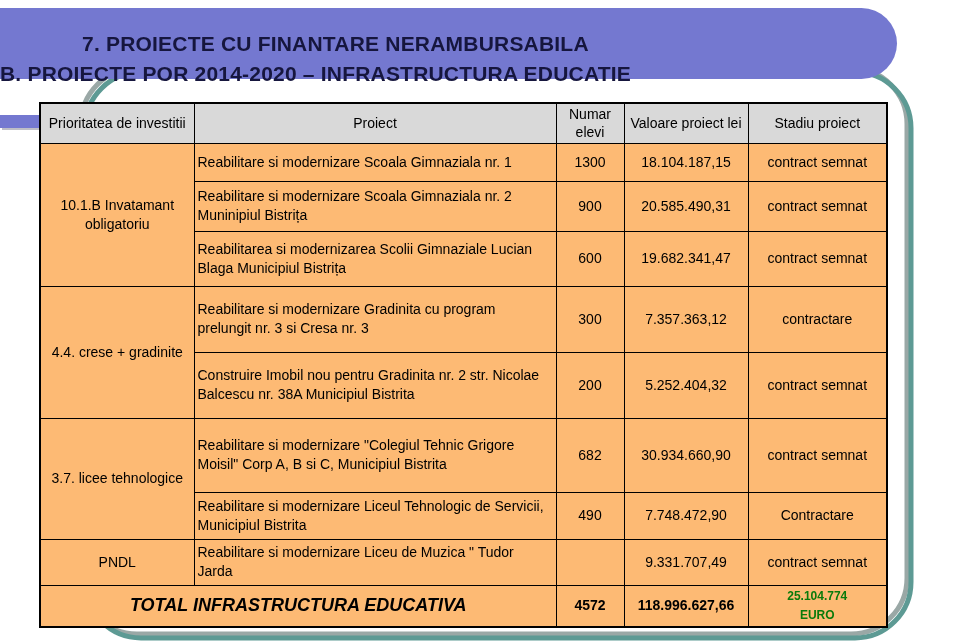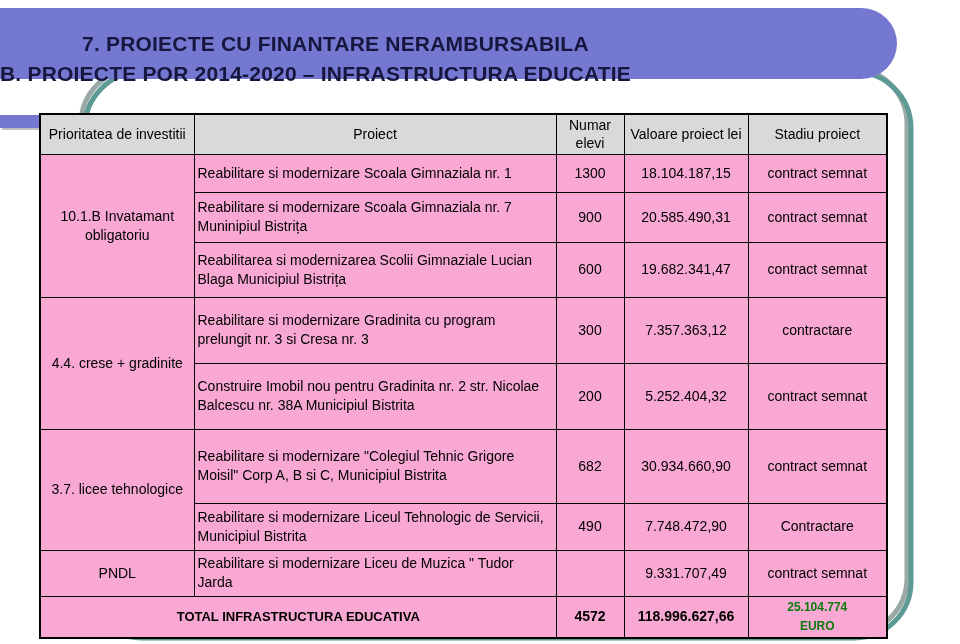--- a/index.html
+++ b/index.html
@@ -23,37 +23,37 @@
   .banner .t2{white-space:nowrap;}
 
   
   .strip{
     position:absolute;left:0;top:115px;width:39px;height:13px;z-index:2;
     background:#7478d0;box-shadow:2px 2px 0 rgba(110,110,130,.45);
   }
 
   
   table.data{
-    position:absolute;left:39px;top:113px;z-index:3;
+    position:absolute;left:39px;top:102px;z-index:3;
     width:847px;border-collapse:collapse;table-layout:fixed;
     font-size:14px;color:#000;background:#edf2fb;
     border:2px solid #000;
   }
   table.data th,table.data td{
     border:1px solid #000;vertical-align:middle;
     padding:1px 3px;overflow:hidden;
   }
   table.data th{
     background:#d9d9d9;font-weight:normal;text-align:center;line-height:18px;
   }
-  td{background:#f9a8d4;text-align:center;line-height:19px;margin-left:8px;}
+  td{background:#fdba74;text-align:center;line-height:19px;margin-left:8px;}
   td.proj{text-align:left;padding-left:4px;}
   td.grp{text-align:center;}
   tr.total td{font-weight:bold;}
-  tr.total td.tlabel{font-size:13px;}
+  tr.total td.tlabel{font-size:18px;font-style:italic;}
   td.euro{color:#0a7a0a;font-weight:bold;font-size:12px;line-height:19px;}
 </style>
 </head>
 <body>
 
 <div class="slide">
 
   <svg class="frame" width="960" height="644" viewBox="0 0 960 644">
     <rect x="81" y="68" width="826" height="566" rx="56" ry="56" fill="none" stroke="#9aa8a6" stroke-width="5"></rect>
     <rect x="85" y="72" width="826" height="566" rx="56" ry="56" fill="none" stroke="#5d9a94" stroke-width="5"></rect>
@@ -83,21 +83,21 @@
       <th>Stadiu proiect</th>
     </tr>
     <tr style="height:38px">
       <td class="grp" rowspan="3">10.1.B Invatamant obligatoriu</td>
       <td class="proj">Reabilitare si modernizare Scoala Gimnaziala nr. 1</td>
       <td>1300</td>
       <td>18.104.187,15</td>
       <td>contract semnat</td>
     </tr>
     <tr style="height:50px">
-      <td class="proj">Reabilitare si modernizare Scoala Gimnaziala nr. 7 Muninipiul Bistrița</td>
+      <td class="proj">Reabilitare si modernizare Scoala Gimnaziala nr. 2 Muninipiul Bistrița</td>
       <td>900</td>
       <td>20.585.490,31</td>
       <td>contract semnat</td>
     </tr>
     <tr style="height:55px">
       <td class="proj">Reabilitarea si modernizarea Scolii Gimnaziale Lucian Blaga Municipiul Bistrița</td>
       <td>600</td>
       <td>19.682.341,47</td>
       <td>contract semnat</td>
     </tr>

